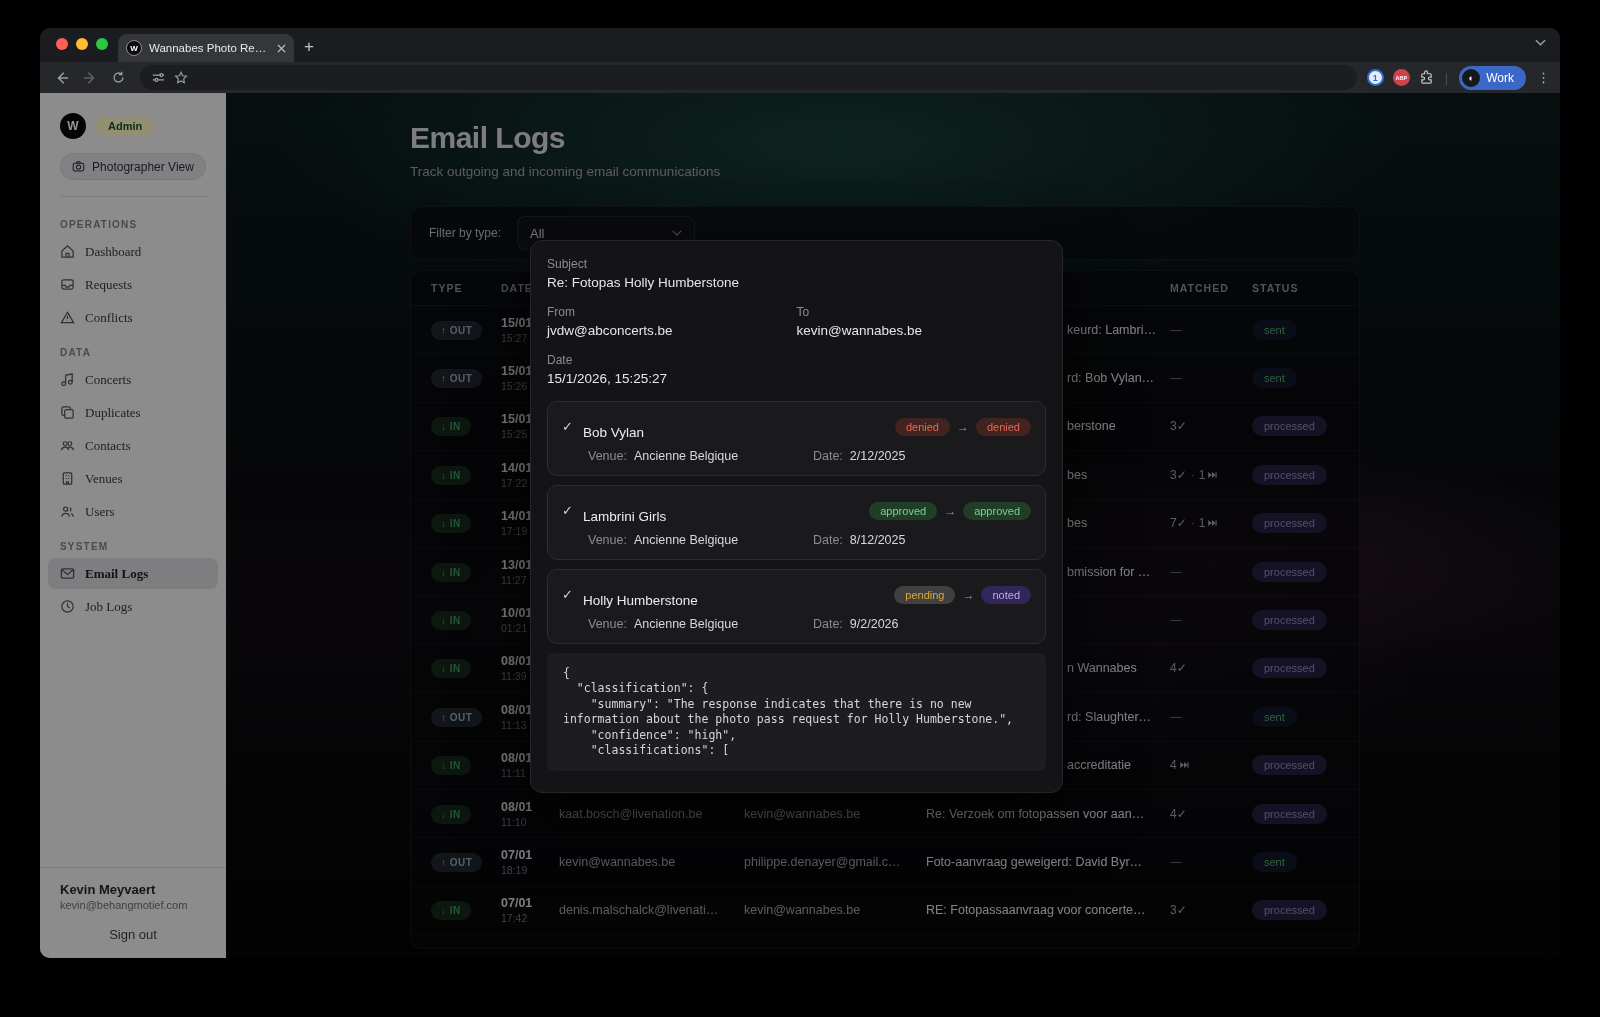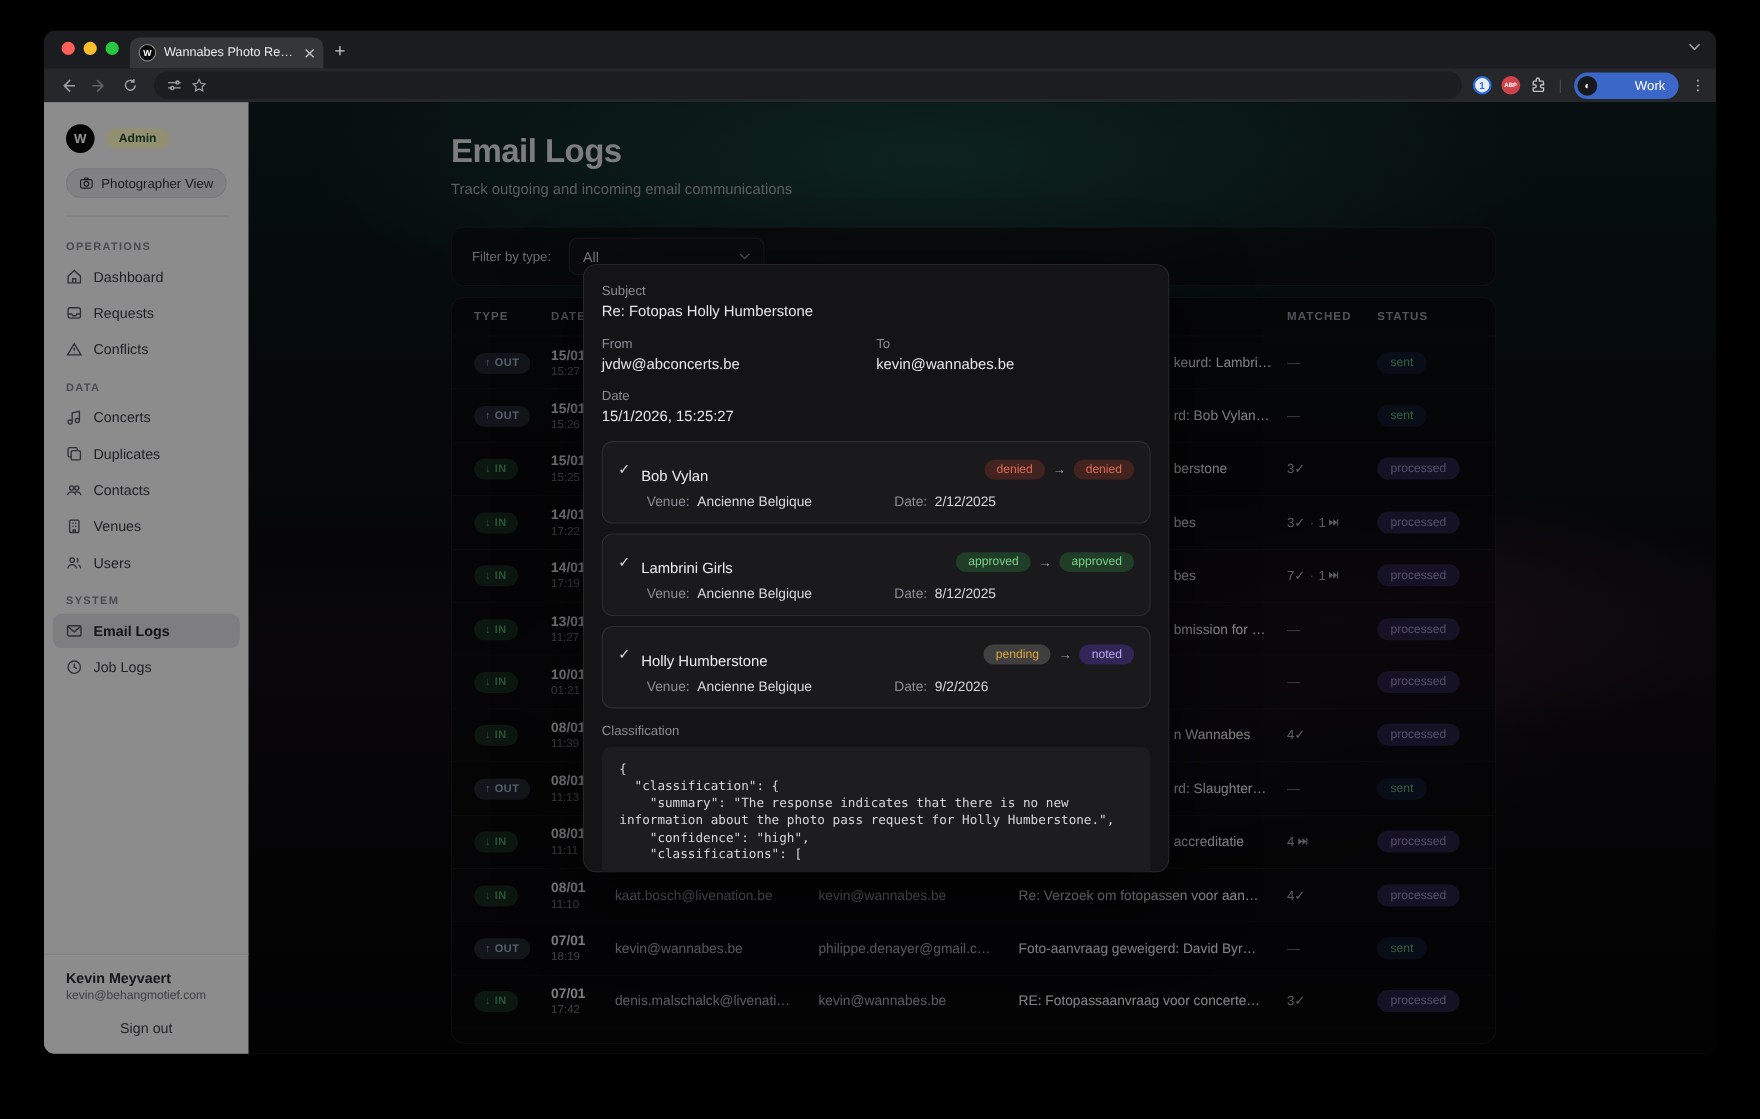--- a/index.html
+++ b/index.html
@@ -35,21 +35,21 @@
   .toolbar-icons { display:flex; align-items:center; gap:9px; }
   .ext-1p { width:17px; height:17px; border-radius:50%; border:2px solid #2b6de0; color:#2b6de0;
     font-size:9px; font-weight:bold; display:flex; align-items:center; justify-content:center; background:#e9eefc;}
   .ext-abp { width:17px; height:17px; border-radius:50%; background:#d1414a; color:#fff; font-size:5.5px;
     font-weight:bold; display:flex; align-items:center; justify-content:center; }
   .tsep { color:#4a4b4f; font-size:13px; margin:0 2px; }
   .profile-chip { height:24px; background:#3b67c8; border-radius:12px; display:flex; align-items:center;
     gap:6px; padding:0 12px 0 3px; }
   .profile-av { width:18px; height:18px; border-radius:50%; background:#17181b; display:flex; align-items:center;
     justify-content:center; color:#fff; font-size:9px; }
-  .profile-name { color:#fff; font-size:12px; font-weight:500;margin-left:28px; }
+  .profile-name { color:#fff; font-size:12px; font-weight:500; }
   .kebab { color:#c0c2c6; font-size:13px; letter-spacing:0; margin-left:2px; }
 
   
   .content { position:relative; height:865px; display:flex; background:#0a0a0c; }
 
   
   .sidebar { width:186px; background:#f1f1f3; display:flex; flex-direction:column; flex:none; }
   .sb-top { padding:20px 18px 0 20px; }
   .sb-logo-row { display:flex; align-items:center; gap:10px; }
   .logo { width:26px; height:26px; border-radius:50%; background:#0a0a0a; color:#fff; font-weight:bold;
@@ -57,21 +57,21 @@
   .admin-badge { background:#fef9c3; color:#1b4d2e; font-size:11px; font-weight:600;
     padding:3px 12px; border-radius:10px; }
   .pv-btn { margin-top:14px; width:146px; height:27px; background:#dfdfe2; border:1px solid #d0d0d4;
     border-radius:14px; display:flex; align-items:center; justify-content:center; gap:7px;
     color:#2f2f35; font-size:12px; }
   .sb-div { height:1px; background:#d9d9dd; margin:16px 0 0 0; }
   .sb-nav { flex:1; padding:10px 8px 0 8px; overflow:hidden; }
   .sb-section { color:#808089; font-size:10px; font-weight:600; letter-spacing:1.2px;
     padding:12px 12px 6px 12px; }
   .sb-item { display:flex; align-items:center; gap:10px; height:31px; padding:0 12px; border-radius:8px;
-    color:#3a3a40; font-size:13px; margin-bottom:2px; }
+    color:#3a3a40; font-size:13px; margin-bottom:2px;font-family:Liberation Serif, serif; }
   .sb-item svg { flex:none; stroke:#52525b; }
   .sb-item.active { background:#d9d9dd; font-weight:600; color:#232327; }
   .sb-bottom { border-top:1px solid #d9d9dd; padding:14px 20px 16px 20px; }
   .sb-user-name { color:#27272c; font-size:13px; font-weight:600; }
   .sb-user-email { color:#6e6e76; font-size:11px; margin-top:2px; }
   .signout { margin-top:16px; text-align:center; color:#3f3f46; font-size:13px; }
 
   
   .main { flex:1; position:relative; overflow:hidden; }
   .main-bg { position:absolute; inset:0;
@@ -599,21 +599,20 @@
             </div>
             <div class="mbot">
               <span class="mlabel">Venue:</span>
               <span class="mval mvenue">Ancienne Belgique</span>
               <span class="gap"></span>
               <span class="mlabel">Date:</span>
               <span class="mval">9/2/2026</span>
             </div>
           </div>
 
-        <div class="flabel" style="margin:13px 0 8px">Classification</div>
         <div class="code-block">{
   "classification": {
     "summary": "The response indicates that there is no new
 information about the photo pass request for Holly Humberstone.",
     "confidence": "high",
     "classifications": [</div>
       </div>
     </div>
 
   </div>

